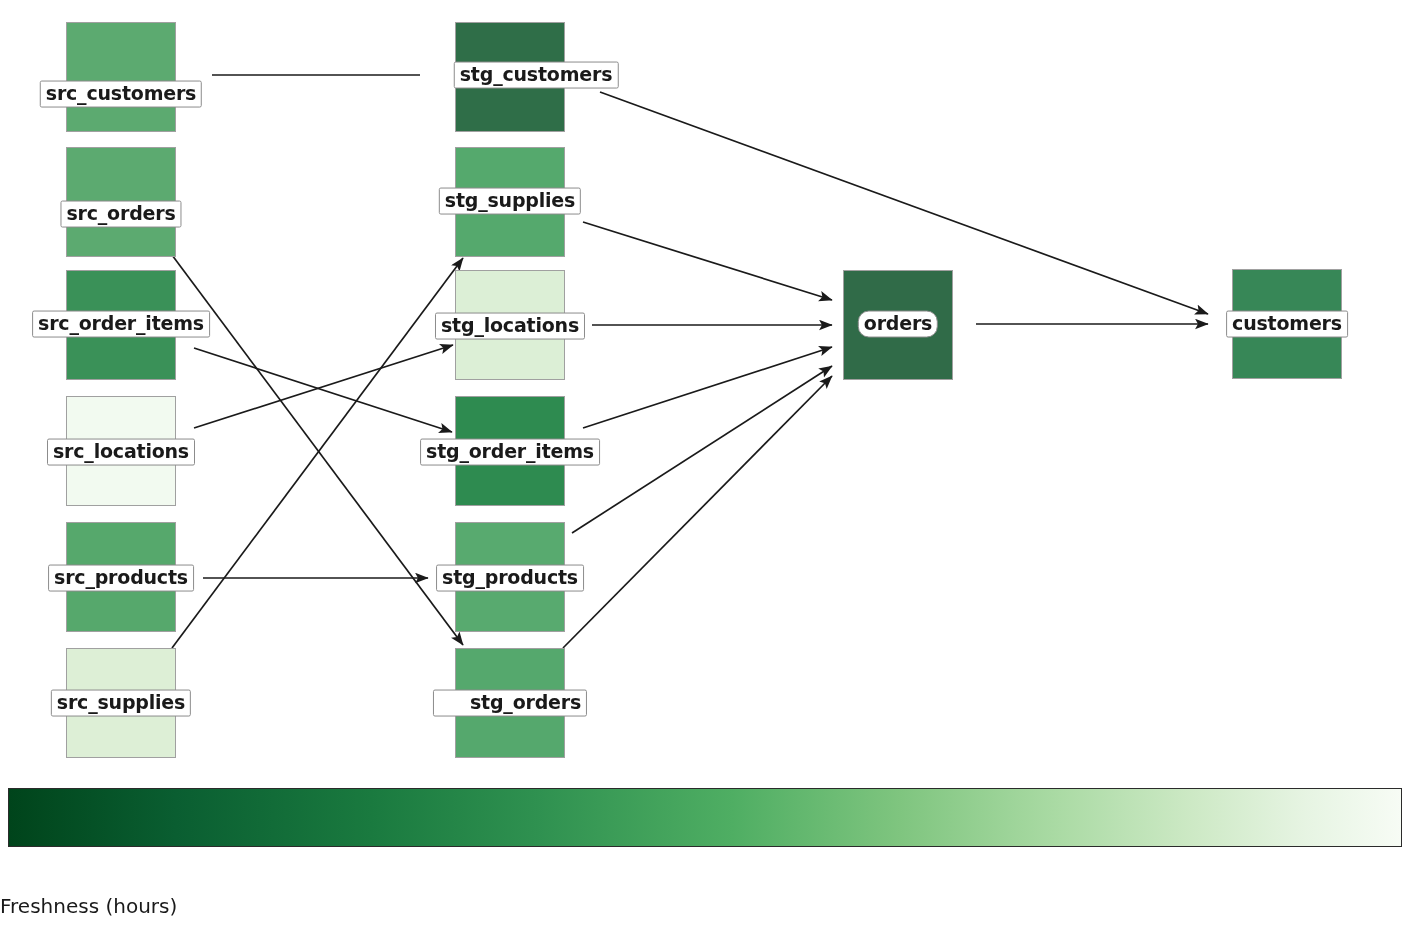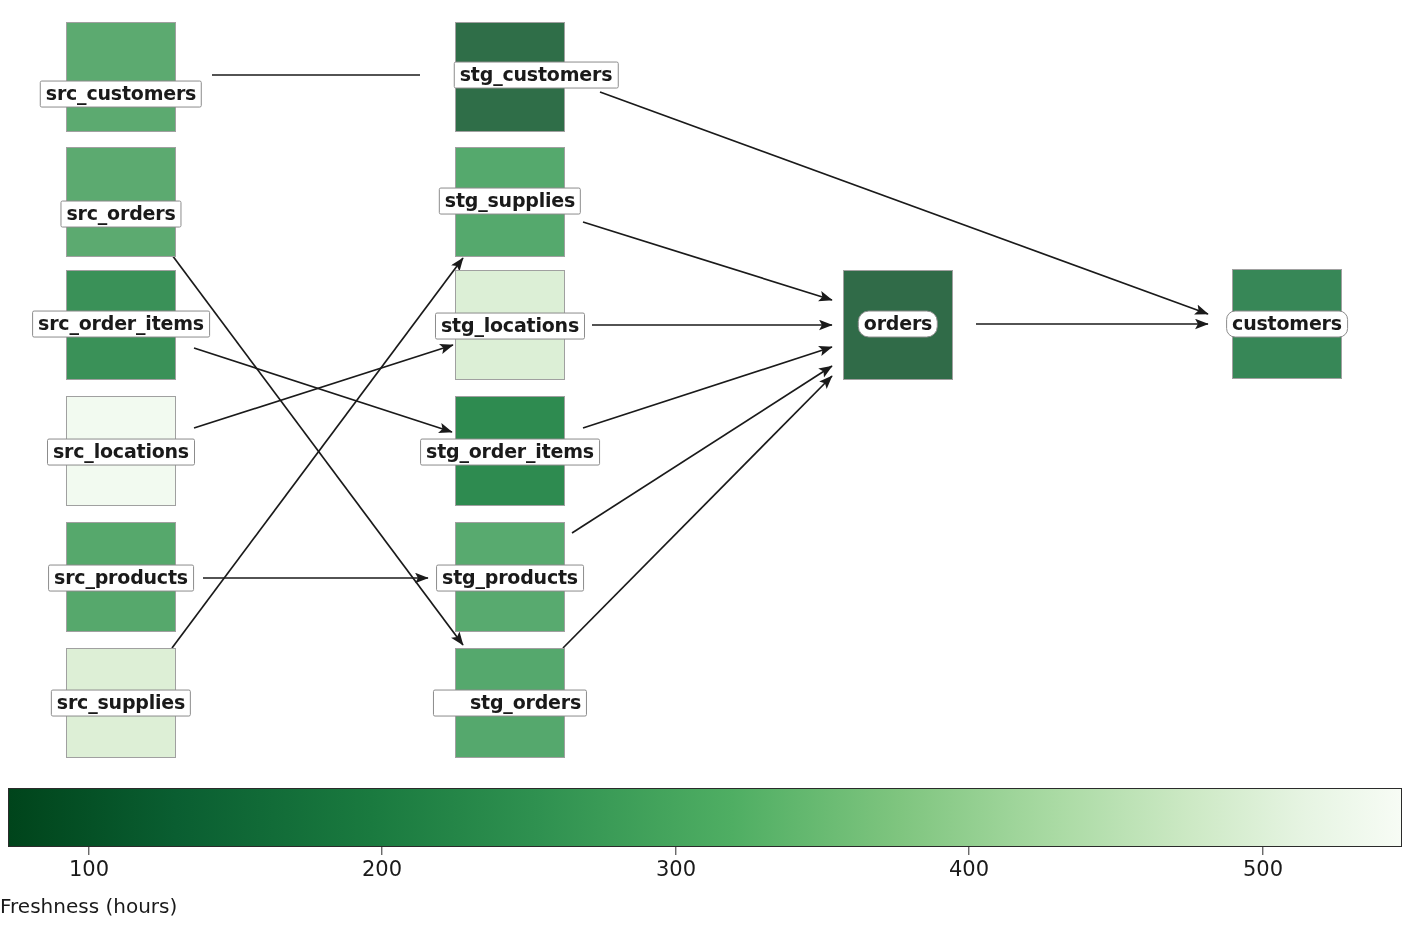--- a/index.html
+++ b/index.html
@@ -186,50 +186,34 @@
     <div class="node" style="left:455px; top:522px; width:110px; height:110px; background:#58AA6F;"></div>
     <div class="node-label" style="left:510px; top:578px;">stg_products</div>
 
     <div class="node" style="left:455px; top:648px; width:110px; height:110px; background:#55A86D;"></div>
     <div class="node-label" style="left:510px; top:703px;padding-left:36px;">stg_orders</div>
 
     <div class="node" style="left:843px; top:270px; width:110px; height:110px; background:#306B48;"></div>
     <div class="node-label" style="left:898px; top:324px;border-radius:11px;">orders</div>
 
     <div class="node" style="left:1232px; top:269px; width:110px; height:110px; background:#378757;"></div>
-    <div class="node-label" style="left:1287px; top:324px;border-radius:9px;">customers</div>
+    <div class="node-label" style="left:1287px; top:324px;">customers</div>
 
   </div>
 
   <div id="colorbar-wrap">
     <div id="colorbar" style="background: linear-gradient(to right,
             #00441B 0%,
             #0A5E31 12%,
             #1A7A3F 26%,
             #2F9150 38%,
             #4FAE63 52%,
             #7FC57F 64%,
             #A9DAA3 75%,
             #CDE9C5 85%,
             #E6F4E2 93%,
             #F7FCF5 100%);"></div>
 
-    <div id="cb-ticks">
-      <span class="cb-tick" style="left:89px;"></span>
-      <span class="cb-ticklabel" style="left:89px;">100</span>
-
-      <span class="cb-tick" style="left:382px;"></span>
-      <span class="cb-ticklabel" style="left:382px;">200</span>
-
-      <span class="cb-tick" style="left:676px;"></span>
-      <span class="cb-ticklabel" style="left:676px;">300</span>
-
-      <span class="cb-tick" style="left:969px;"></span>
-      <span class="cb-ticklabel" style="left:969px;">400</span>
-
-      <span class="cb-tick" style="left:1263px;"></span>
-      <span class="cb-ticklabel" style="left:1263px;">500</span>
-    </div>
 
     <div id="cb-axis-label">Freshness (hours)</div>
   </div>
 
 </div>
 
 </body></html>

